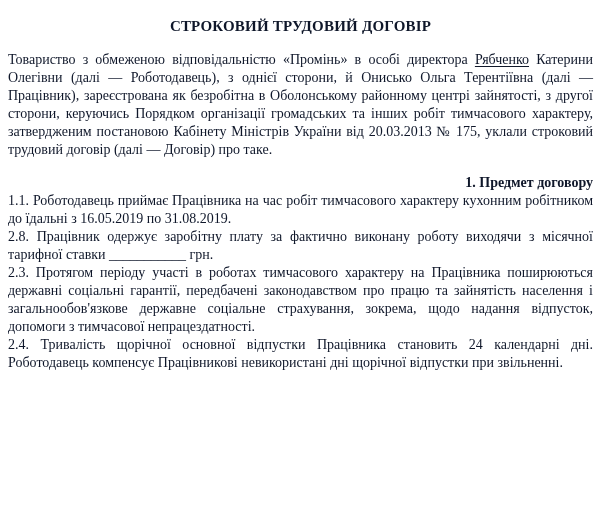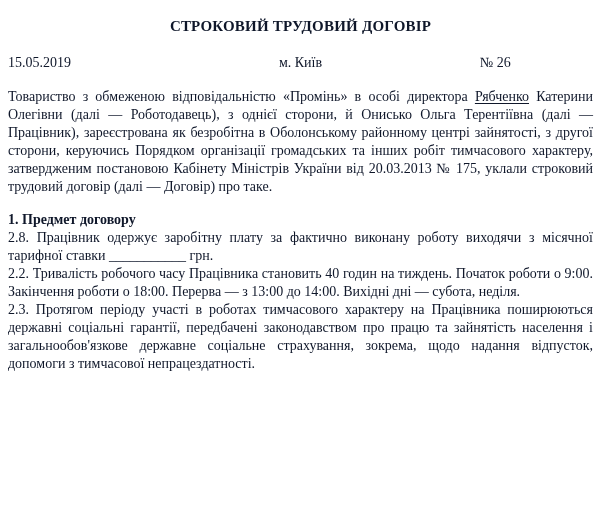--- a/index.html
+++ b/index.html
@@ -37,52 +37,48 @@
   .meta-city  { position: absolute; left: 0; right: 0; top: 0; text-align: center; }
   .meta-number{ position: absolute; left: 472px; top: 0; }
   .para {
     margin: 0;
     text-align: justify;
   }
   .preamble { margin-top: 16px; }
   .section-heading {
     font-size: 14px;
     font-weight: bold;
-    text-align: left;
+    text-align: right;
     margin: 15px 0 0 0;
     line-height: 18px;
   }
   .spell-error {
     text-decoration-line: underline;
     text-decoration-style: wavy;
     text-decoration-color: #d90000;
     text-decoration-thickness: 1px;
     text-underline-offset: 2px;
     text-decoration: underline;
   }
 </style>
 </head>
 <body>
 
 <div class="page">
 
   <h1 class="doc-title">СТРОКОВИЙ ТРУДОВИЙ ДОГОВІР</h1>
 
-  <div class="meta-row">
-    <span class="meta-date">15.05.2019</span>
-    <span class="meta-city">м. Київ</span>
-    <span class="meta-number">№ 26</span>
-  </div>
 
   <p class="para preamble"><span>Товариство з обмеженою відповідальністю «Промінь» в особі директора </span><span class="spell-error">Рябченко</span><span> Катерини Олегівни (далі — Роботодавець), з однієї сторони, й Онисько Ольга Терентіївна (далі — Працівник), зареєстрована як безробітна в Оболонському районному центрі зайнятості, з другої сторони, керуючись Порядком організації громадських та інших робіт тимчасового характеру, затвердженим постановою Кабінету Міністрів України від 20.03.2013 № 175, уклали строковий трудовий договір (далі — Договір) про таке.</span></p>
 
   <h2 class="section-heading">1. Предмет договору</h2>
 
+  <p class="para">1.1. Роботодавець приймає Працівника на час робіт тимчасового характеру кухонним робітником до їдальні з 16.05.2019 по 31.08.2019.</p>
 
 
   <p class="para">2.8. Працівник одержує заробітну плату за фактично виконану роботу виходячи з місячної тарифної ставки ___________ грн.</p>
 
-  <p class="para">2.2. Тривалість робочого часу Працівника становить 40 годин на тиждень. Початок роботи о 9:00. Закінчення роботи о 18:00. Перерва — з 13:00 до 14:00. Вихідні дні — субота, неділя.</p>
 
   <p class="para">2.3. Протягом періоду участі в роботах тимчасового характеру на Працівника поширюються державні соціальні гарантії, передбачені законодавством про працю та зайнятість населення і загальнообов'язкове державне соціальне страхування, зокрема, щодо надання відпусток, допомоги з тимчасової непрацездатності.</p>
 
+  <p class="para">2.4. Тривалість щорічної основної відпустки Працівника становить 24 календарні дні. Роботодавець компенсує Працівникові невикористані дні щорічної відпустки при звільненні.</p>
 
 </div>
 
 </body></html>

